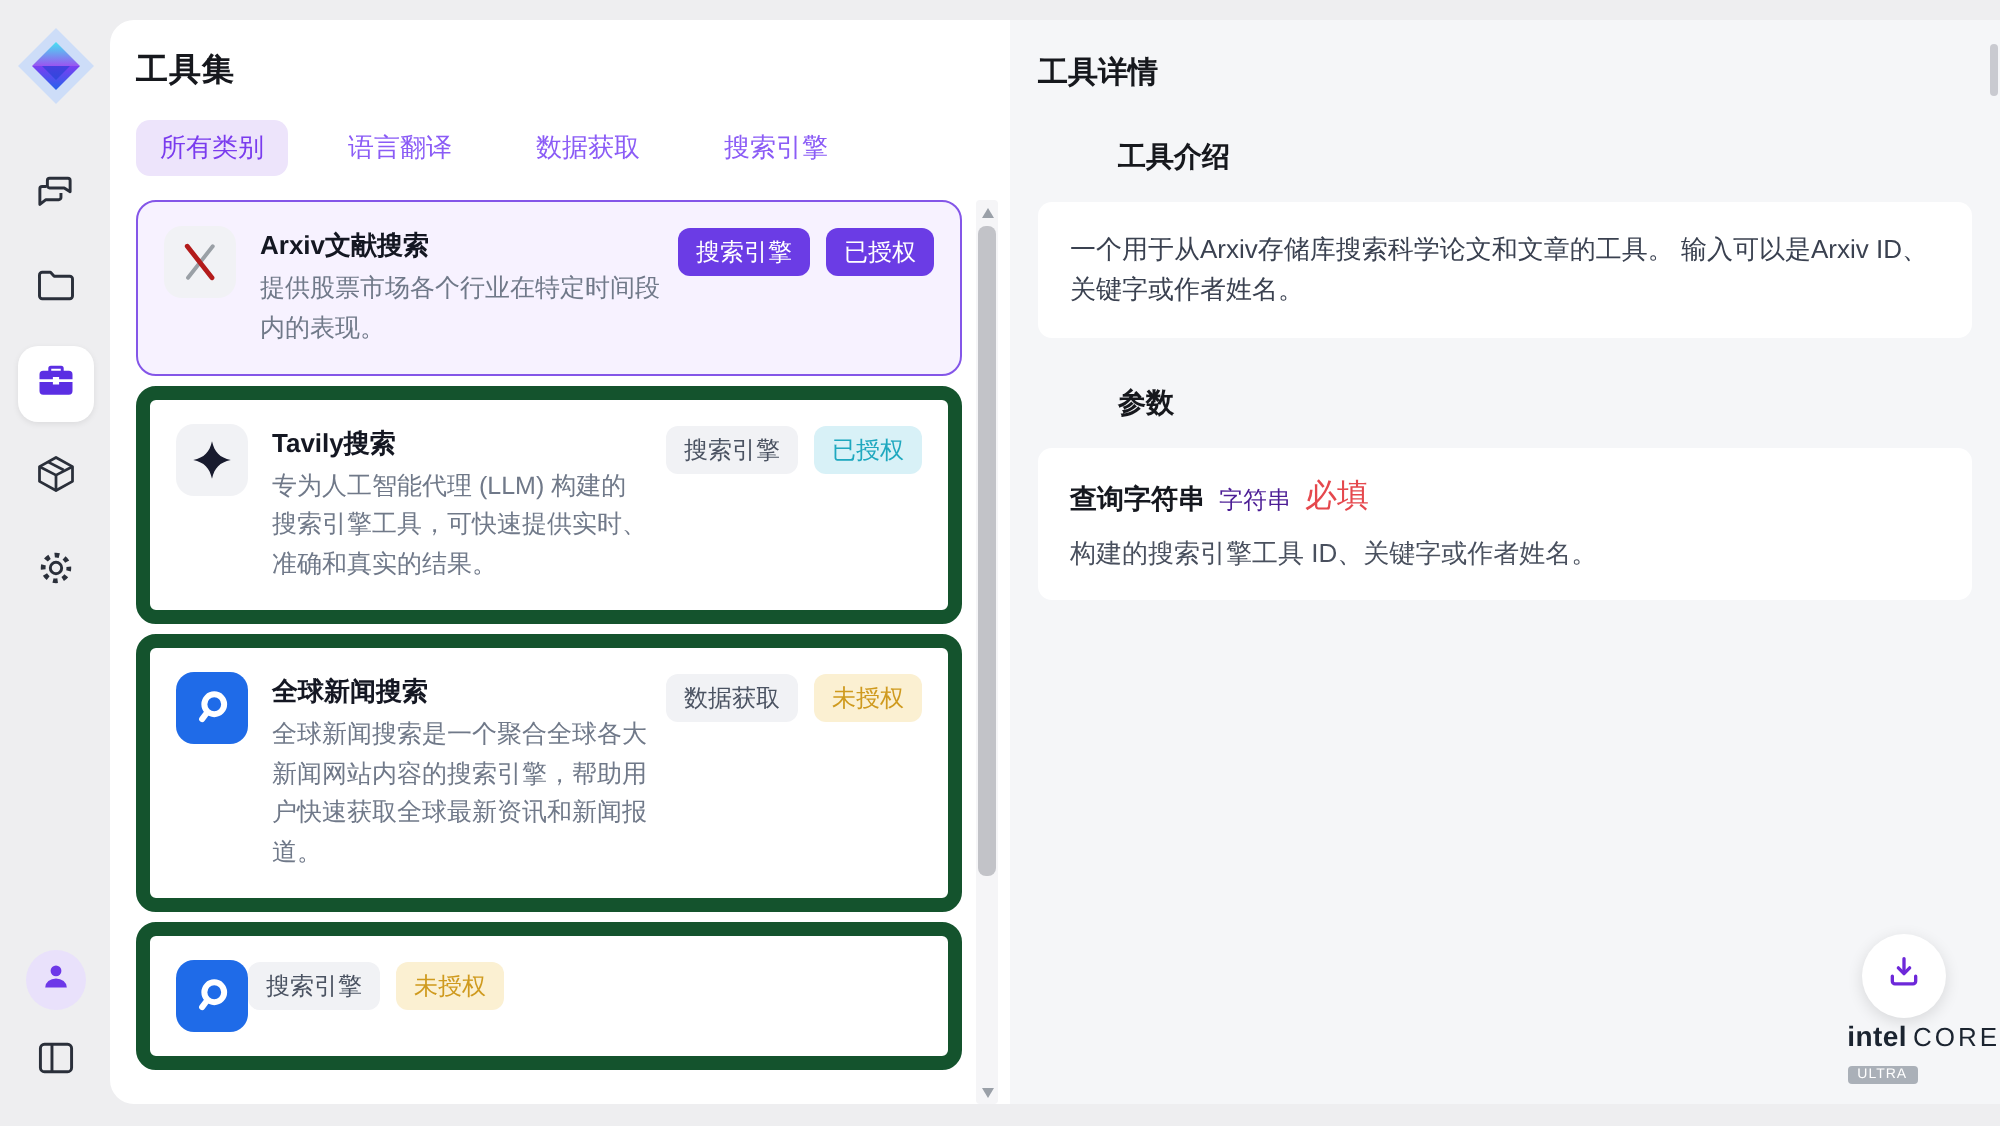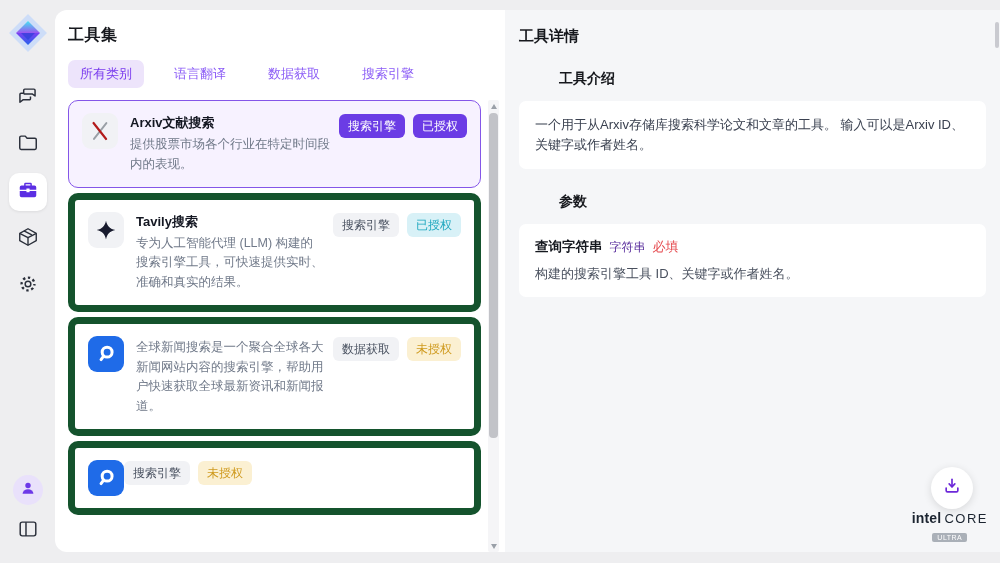--- a/index.html
+++ b/index.html
@@ -84,31 +84,31 @@
   .detail-title { font-size:15px; font-weight:bold; }
   .section-h { font-size:14px; font-weight:bold; margin-top:24px;margin-left:40px; }
   .intro-box {
     background:#ffffff; border-radius:7px; margin-top:13px;
     padding:14px 16px; font-size:13px; color:#3a4150; line-height:1.55;
   }
   .param-box { background:#ffffff; border-radius:7px; margin-top:13px; padding:14px 16px; }
   .param-head { display:flex; align-items:flex-end; gap:7px; }
   .param-name { font-size:13.5px; font-weight:bold; color:#15181f; }
   .param-type { font-size:12px; color:#4c1d95; }
-  .param-req  { font-size:13px; color:#e5484d; }
+  .param-req  { font-size:16px; color:#e5484d; }
   .param-desc { font-size:13px; color:#49505e; margin-top:9px; }
 
   
   .fab {
     position:absolute; right:27px; bottom:43px; width:42px; height:42px;
     background:#ffffff; border-radius:50%; box-shadow:0 2px 8px rgba(0,0,0,.12);
     display:flex; align-items:center; justify-content:center; cursor:pointer;
   }
   .fab svg { width:20px; height:20px; }
-  .brand { position:absolute; right:12px; bottom:8px; text-align:center; color:#1b2430; }
+  .brand { position:absolute; right:0; bottom:8px; text-align:left; color:#1b2430; }
   .brand-line { font-size:14px; display:flex; align-items:baseline; gap:3px; justify-content:flex-end; }
   .brand-intel { font-weight:bold; letter-spacing:.2px; }
   .brand-core { font-weight:normal; letter-spacing:1.5px; font-size:13px; text-transform:uppercase; }
   .brand-badge {
     display:inline-block; margin-top:1px; background:#aab0b8; color:#ffffff;
     font-size:7px; padding:1px 5px; border-radius:2px; letter-spacing:.5px; text-transform:uppercase;
   }
 
   
   .page-sb { position:absolute; right:1px; top:22px; width:4px; height:26px; background:#c9cad0; border-radius:2px; }
@@ -246,20 +246,21 @@
             </div>
           </div>
           <div class="card">
             <div class="tool-icon juhe">
               <svg viewBox="0 0 32 32">
                 <circle cx="17.5" cy="13.5" r="6.6" fill="none" stroke="#ffffff" stroke-width="4"></circle>
                 <path d="M12.6 19.2 L9.4 23.4" stroke="#ffffff" stroke-width="4" stroke-linecap="round"></path>
               </svg>
             </div>
             <div class="card-body">
+              <div class="card-title">全球新闻搜索</div>
               <div class="card-desc">全球新闻搜索是一个聚合全球各大新闻网站内容的搜索引擎，帮助用户快速获取全球最新资讯和新闻报道。</div>
             </div>
             <div class="card-badges">
               <span class="badge gray">数据获取</span>
               <span class="badge yellow">未授权</span>
             </div>
           </div>
           <div class="card">
             <div class="tool-icon juhe">
               <svg viewBox="0 0 32 32">

